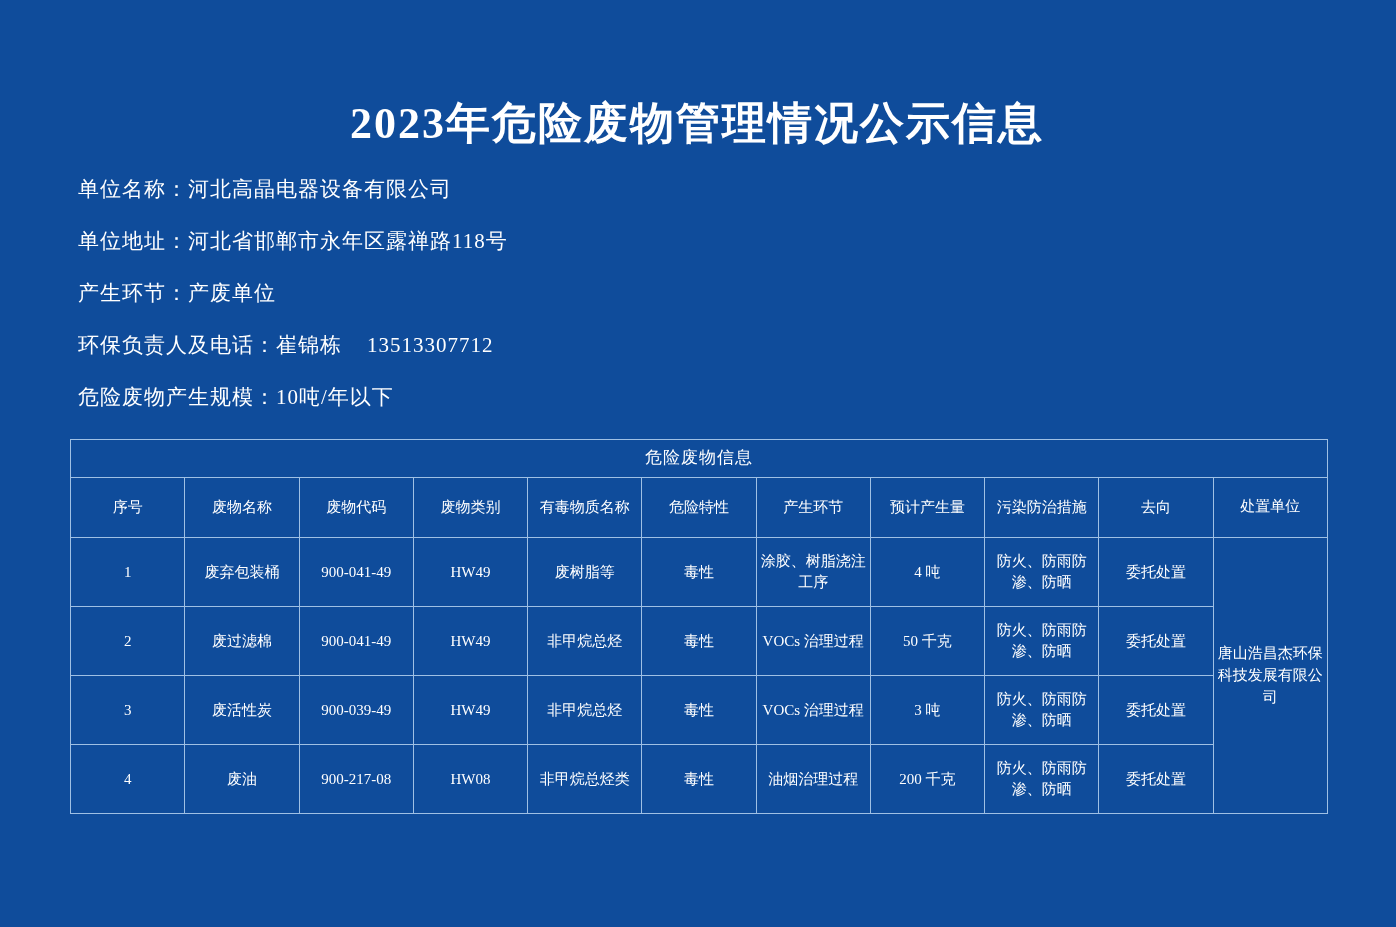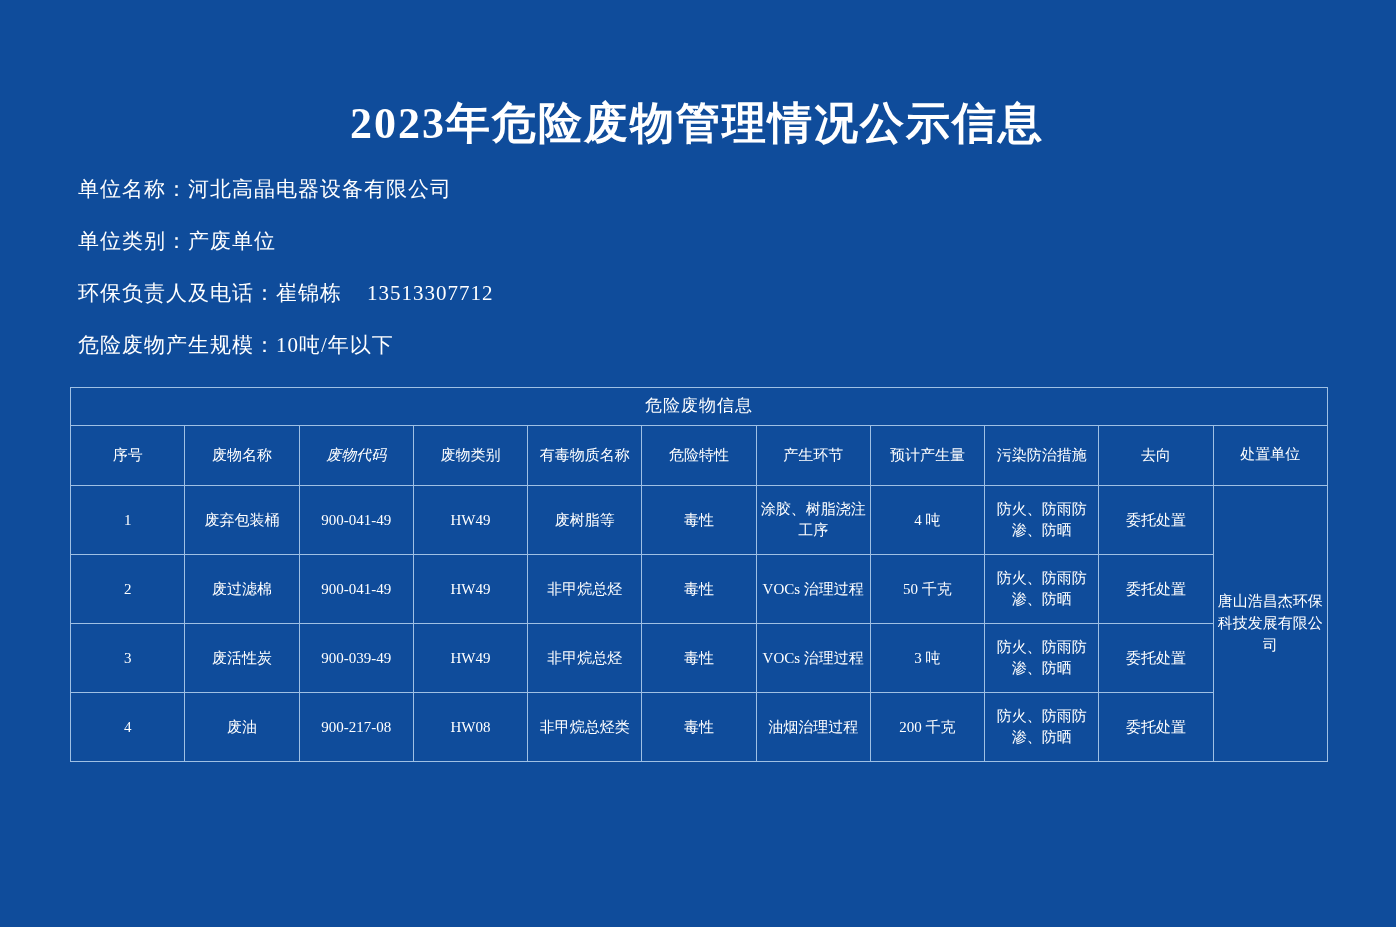--- a/index.html
+++ b/index.html
@@ -68,40 +68,41 @@
   }
   thead.cols th {
     font-size: 15px;
     padding: 19px 3px;
   }
   tbody td {
     height: 56px;
   }
   .col-idx { width: 68px; }
   .col-name { width: 108px; }
-  .col-code { width: 128px; font-style: italic; }
+  .col-code { width: 128px; }
   .col-cat { width: 70px; }
   .col-toxic { width: 150px; }
   .col-hazard { width: 100px; }
   .col-stage { width: 146px; }
   .col-amount { width: 118px; }
   .col-measure { width: 124px; }
   .col-dest { width: 118px; }
   .col-unit { width: 128px; font-family: Liberation Mono, monospace; }
 </style>
 </head>
 <body>
 
 <div class="page">
 
   <h1 class="title">2023年危险废物管理情况公示信息</h1>
 
   <div class="meta">
     <p class="meta-line">单位名称：河北高晶电器设备有限公司</p>
-    <p class="meta-line">单位类别：产废单位</p>
+    <p class="meta-line">单位地址：河北省邯郸市永年区露禅路118号</p>
+    <p class="meta-line">产生环节：产废单位</p>
     <p class="meta-line">环保负责人及电话：崔锦栋    13513307712</p>
     <p class="meta-line">危险废物产生规模：10吨/年以下</p>
   </div>
 
   <table class="waste">
     <thead>
       <tr>
         <th class="tbl-caption" colspan="11">危险废物信息</th>
       </tr>
     </thead>

